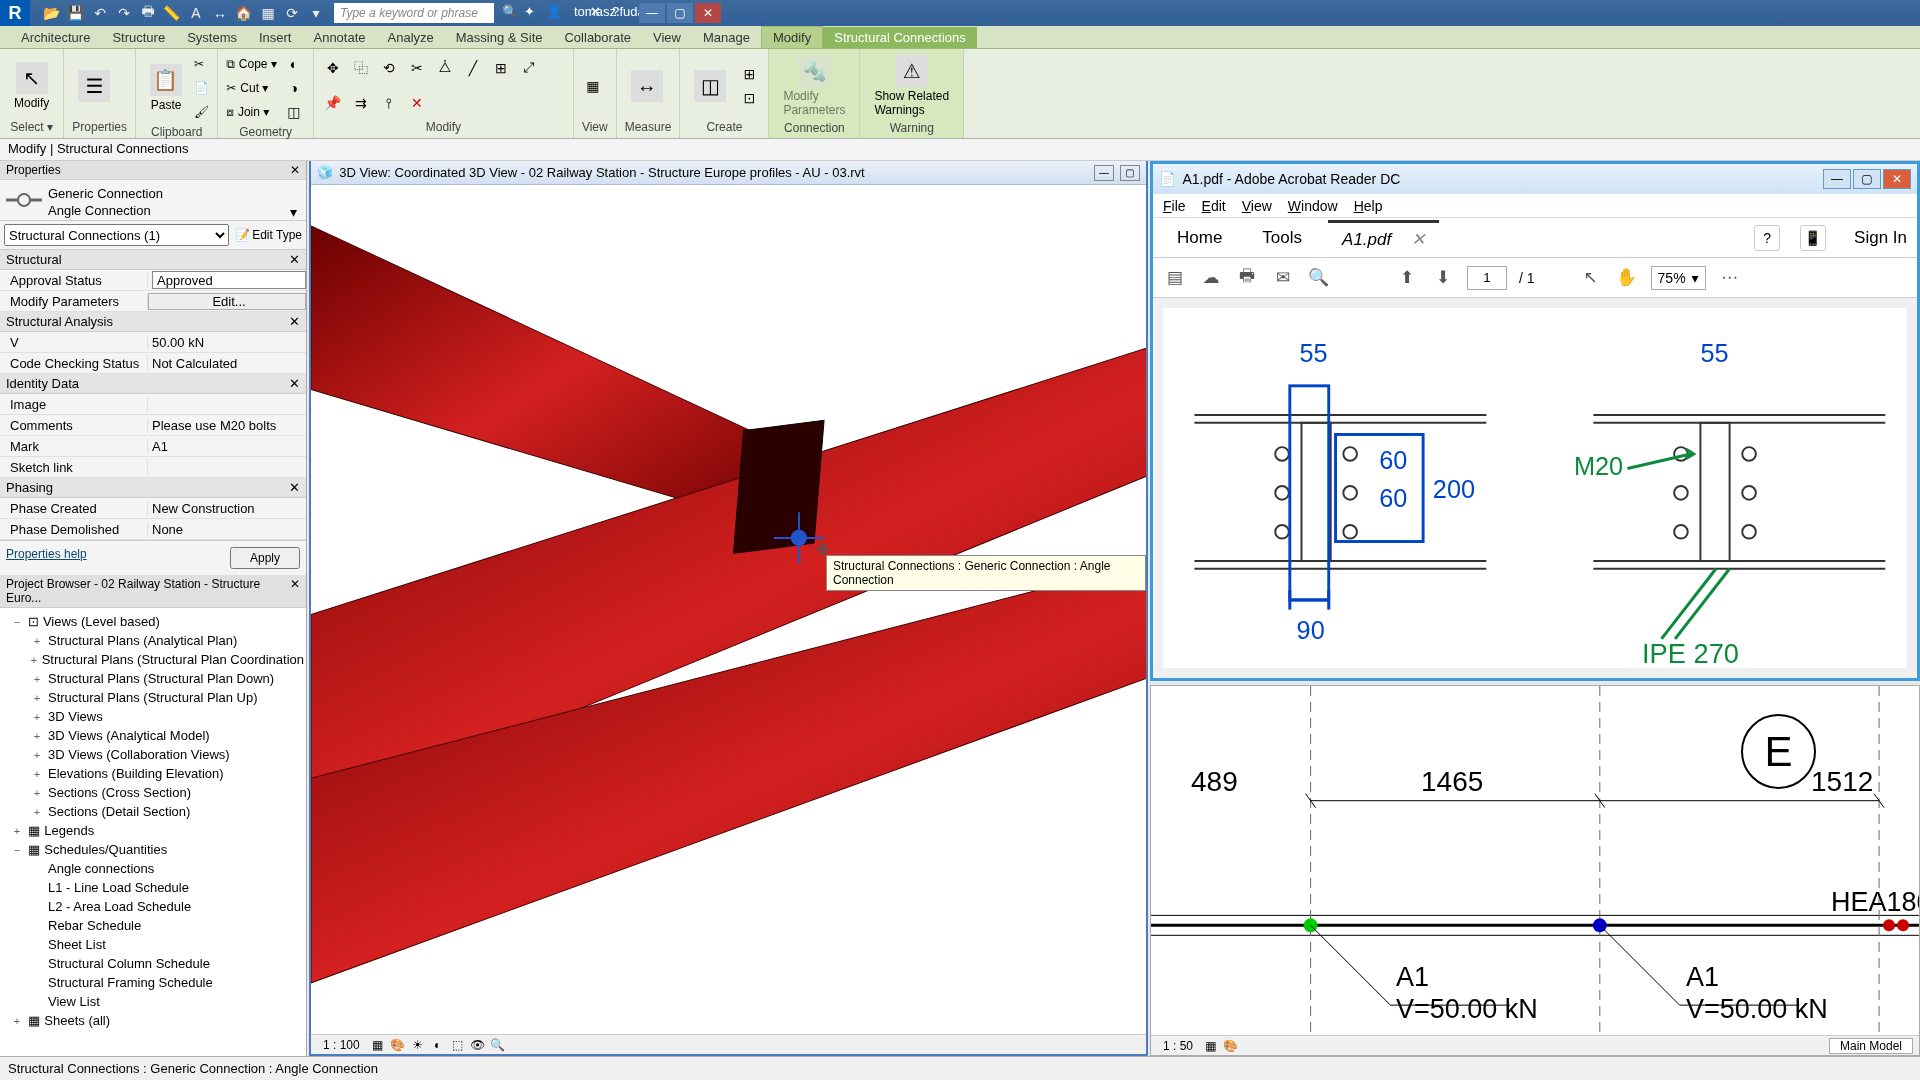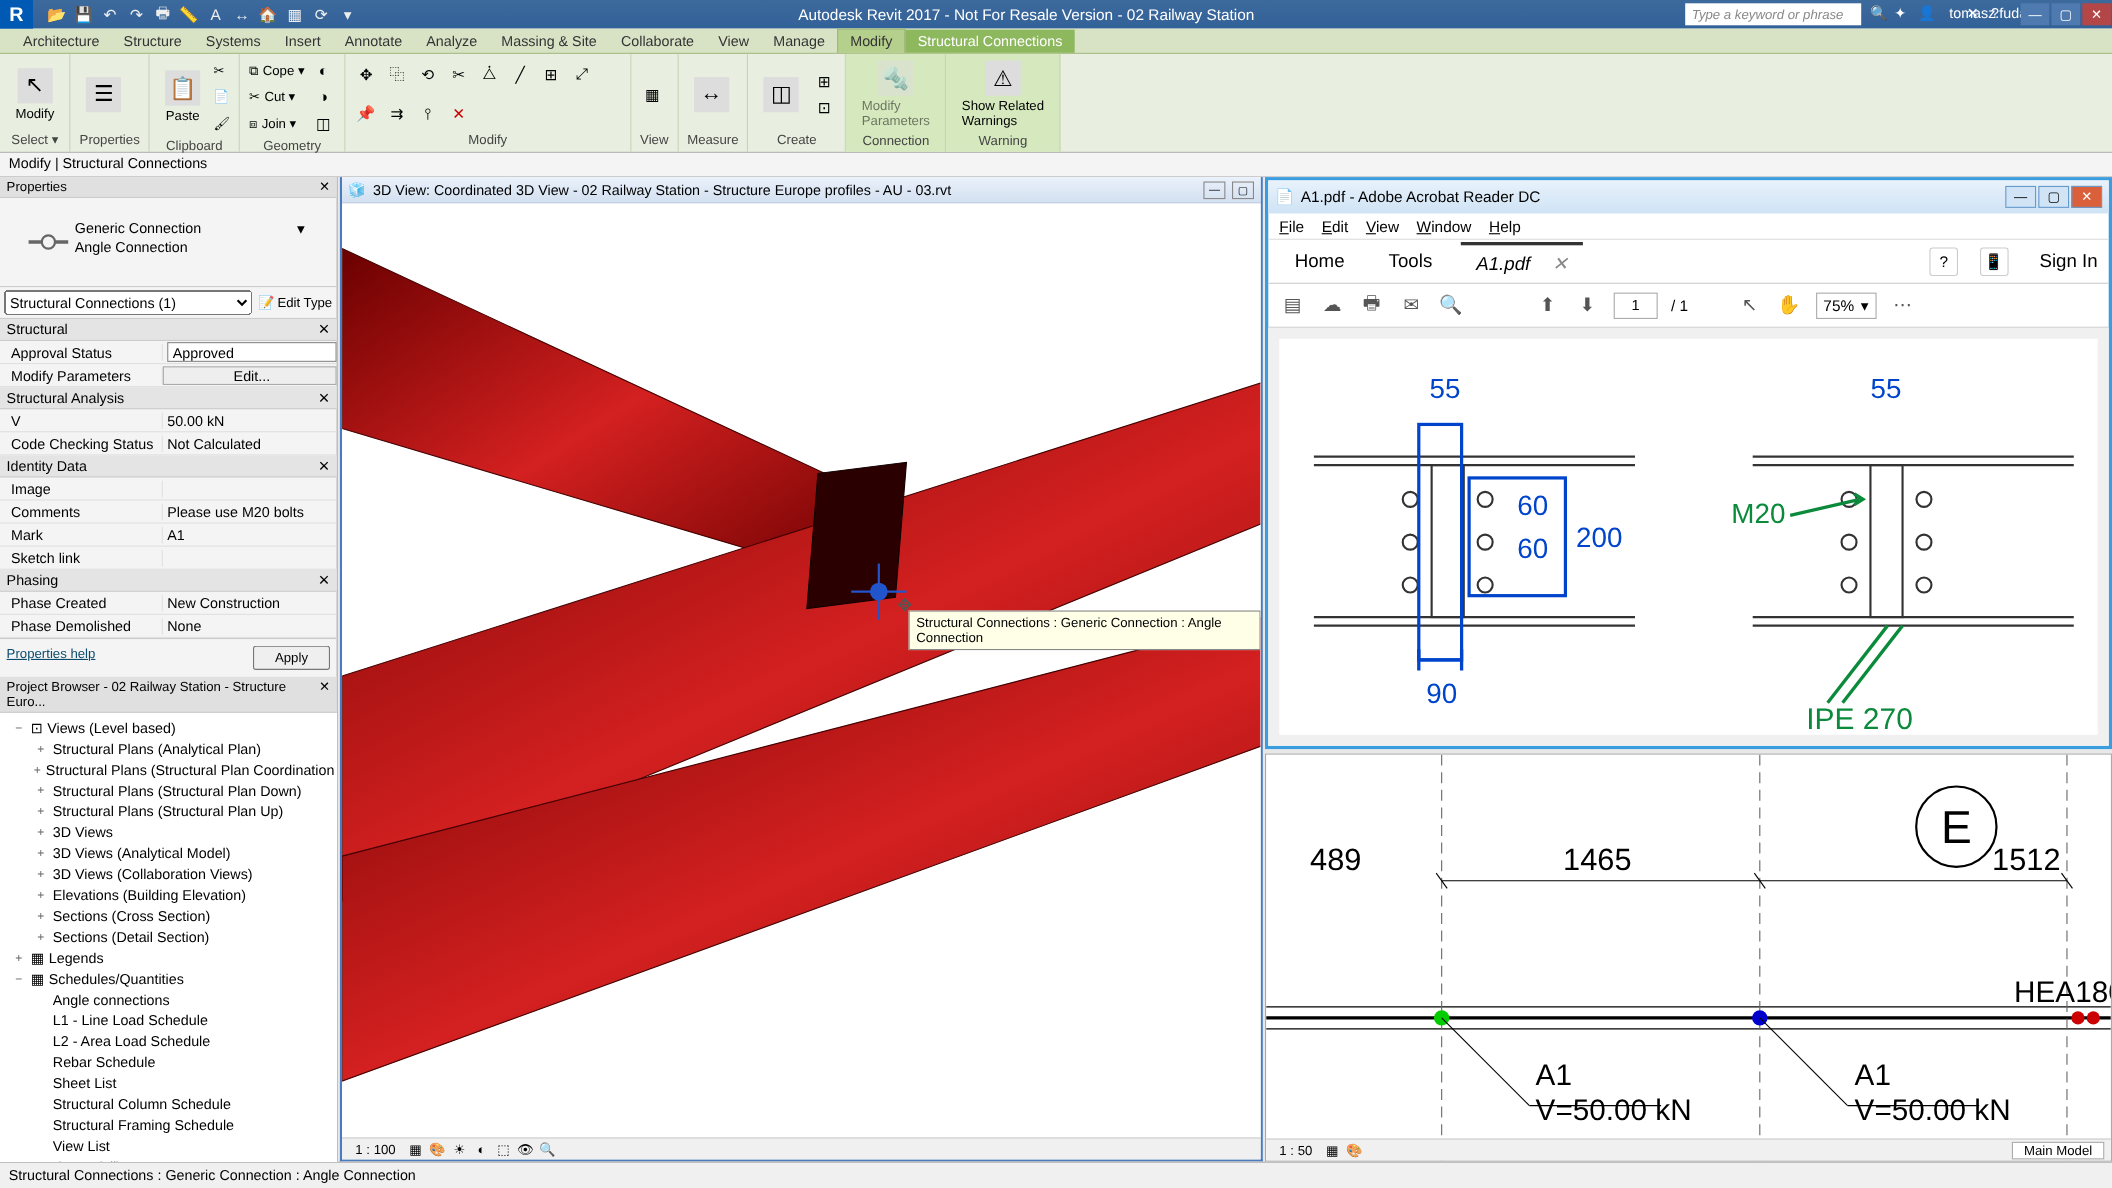--- a/index.html
+++ b/index.html
@@ -28,21 +28,21 @@
 .big-btn .icon { width:32px; height:32px; background:#ddd; display:flex; align-items:center; justify-content:center; font-size:20px; }
 .small-btn { width:22px; height:22px; display:flex; align-items:center; justify-content:center; font-size:14px; }
 .stack { display:flex; flex-direction:column; gap:2px; font-size:12px; }
 .stack-row { display:flex; align-items:center; gap:4px; height:22px; }
 .context-bar { height:22px; background:#f4f4f4; border-bottom:1px solid #ccc; font-size:13px; padding:2px 8px; }
 .main-area { display:flex; height:calc(1080px - 26px - 23px - 90px - 22px - 24px); position:relative; }
 .left-panels { width:307px; display:flex; flex-direction:column; background:#f4f4f4; border-right:1px solid #aaa; }
 .panel-title { background:#e0e0e0; font-size:12px; padding:2px 6px; border-bottom:1px solid #ccc; display:flex; justify-content:space-between; }
 .panel-title .x { cursor:pointer; }
 .properties-panel { flex:0 0 auto; }
-.type-selector { display:flex; align-items:flex-start; padding:20px; border-bottom:1px solid #ccc; }
+.type-selector { display:flex; align-items:flex-end; padding:0; border-bottom:1px solid #ccc; }
 .type-selector .icon { width:48px; height:40px; display:flex; align-items:center; justify-content:center; }
 .type-selector .text { flex:1; font-size:13px; line-height:1.3; }
 .type-selector .chev { width:16px; }
 .prop-header { display:flex; align-items:center; padding:3px 4px; border-bottom:1px solid #ccc; font-size:13px; }
 .prop-header select { flex:1; font-size:13px; height:22px; }
 .prop-header .edit-type { margin-left:6px; font-size:12px; display:flex; align-items:center; gap:2px; cursor:pointer; }
 .prop-section-head { background:#e4e4e4; font-size:13px; padding:2px 6px; border-bottom:1px solid #ccc; font-weight:500; display:flex; justify-content:space-between; }
 .prop-row { display:flex; font-size:13px; border-bottom:1px solid #e0e0e0; height:21px; align-items:center; }
 .prop-row .k { width:148px; padding-left:10px; border-right:1px solid #e0e0e0; }
 .prop-row .v { flex:1; padding-left:4px; }
@@ -102,21 +102,20 @@
     <span>↷</span>
     <span>🖶</span>
     <span>📏</span>
     <span>A</span>
     <span>↔</span>
     <span>🏠</span>
     <span>▦</span>
     <span>⟳</span>
     <span>▾</span>
   </div>
-  <div class="title-center">Autodesk Revit 2017 - Not For Resale Version -   02 Railway Station</div>
   <div class="search-box">
       <span>Type a keyword or phrase</span>
     </div>
   <div class="right-icons">
     <span>🔍</span>
     <span>✦</span>
     <span>👤</span>
     <span class="user">tomasz.fudala</span>
     <span>✕</span>
     <span>?</span>

